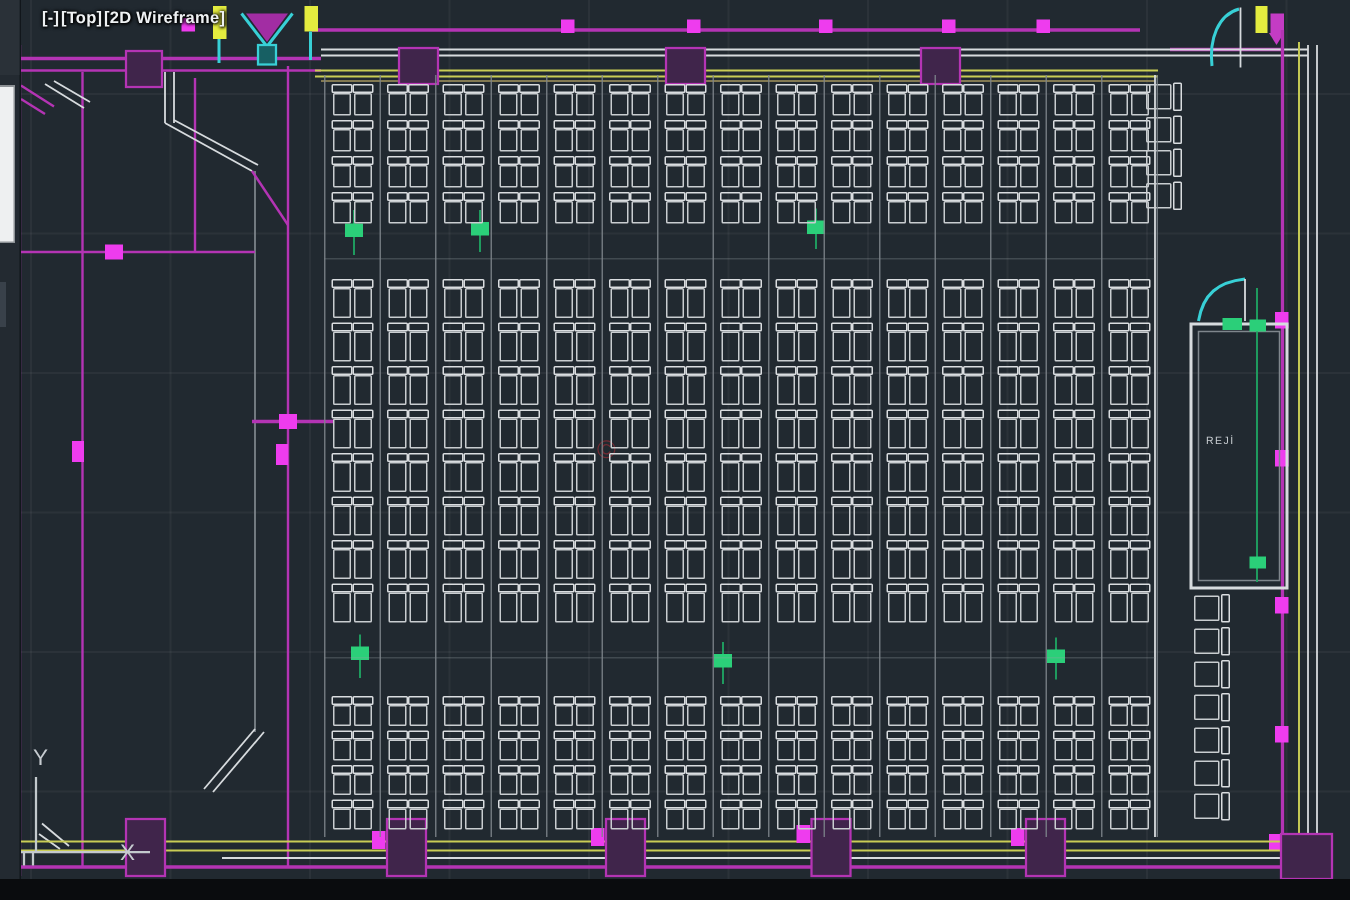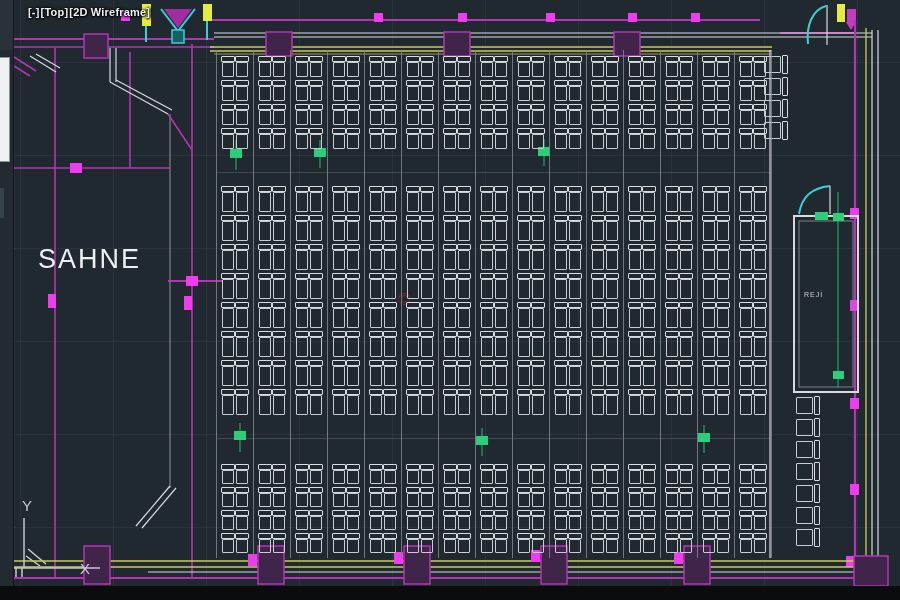--- a/index.html
+++ b/index.html
@@ -716,21 +716,20 @@
       <div class="aisle-line" style="left: 623px; top: 50px; height: 508px;"></div>
       <div class="aisle-line" style="left: 660px; top: 50px; height: 508px;"></div>
       <div class="aisle-line" style="left: 697px; top: 50px; height: 508px;"></div>
       <div class="aisle-line" style="left: 734px; top: 50px; height: 508px;"></div>
       <div class="aisle-line" style="left: 771px; top: 50px; height: 508px;"></div>
     </div>
 
   <div id="vp-label">
     <span>[-]</span><span>[Top]</span><span>[2D Wireframe]</span>
   </div>
-  <div class="cadtext" id="stage-label">SAHNE</div>
   <div class="cadtext" id="room-label">REJİ</div>
   <div class="cadtext" id="ucs-y">Y</div>
   <div class="cadtext" id="ucs-x">X</div>
 </div>
 
 <div id="left-strip">
   <div id="left-strip-top"></div>
   <div id="left-panel"></div>
   <div id="left-strip-hl"></div>
 </div>

